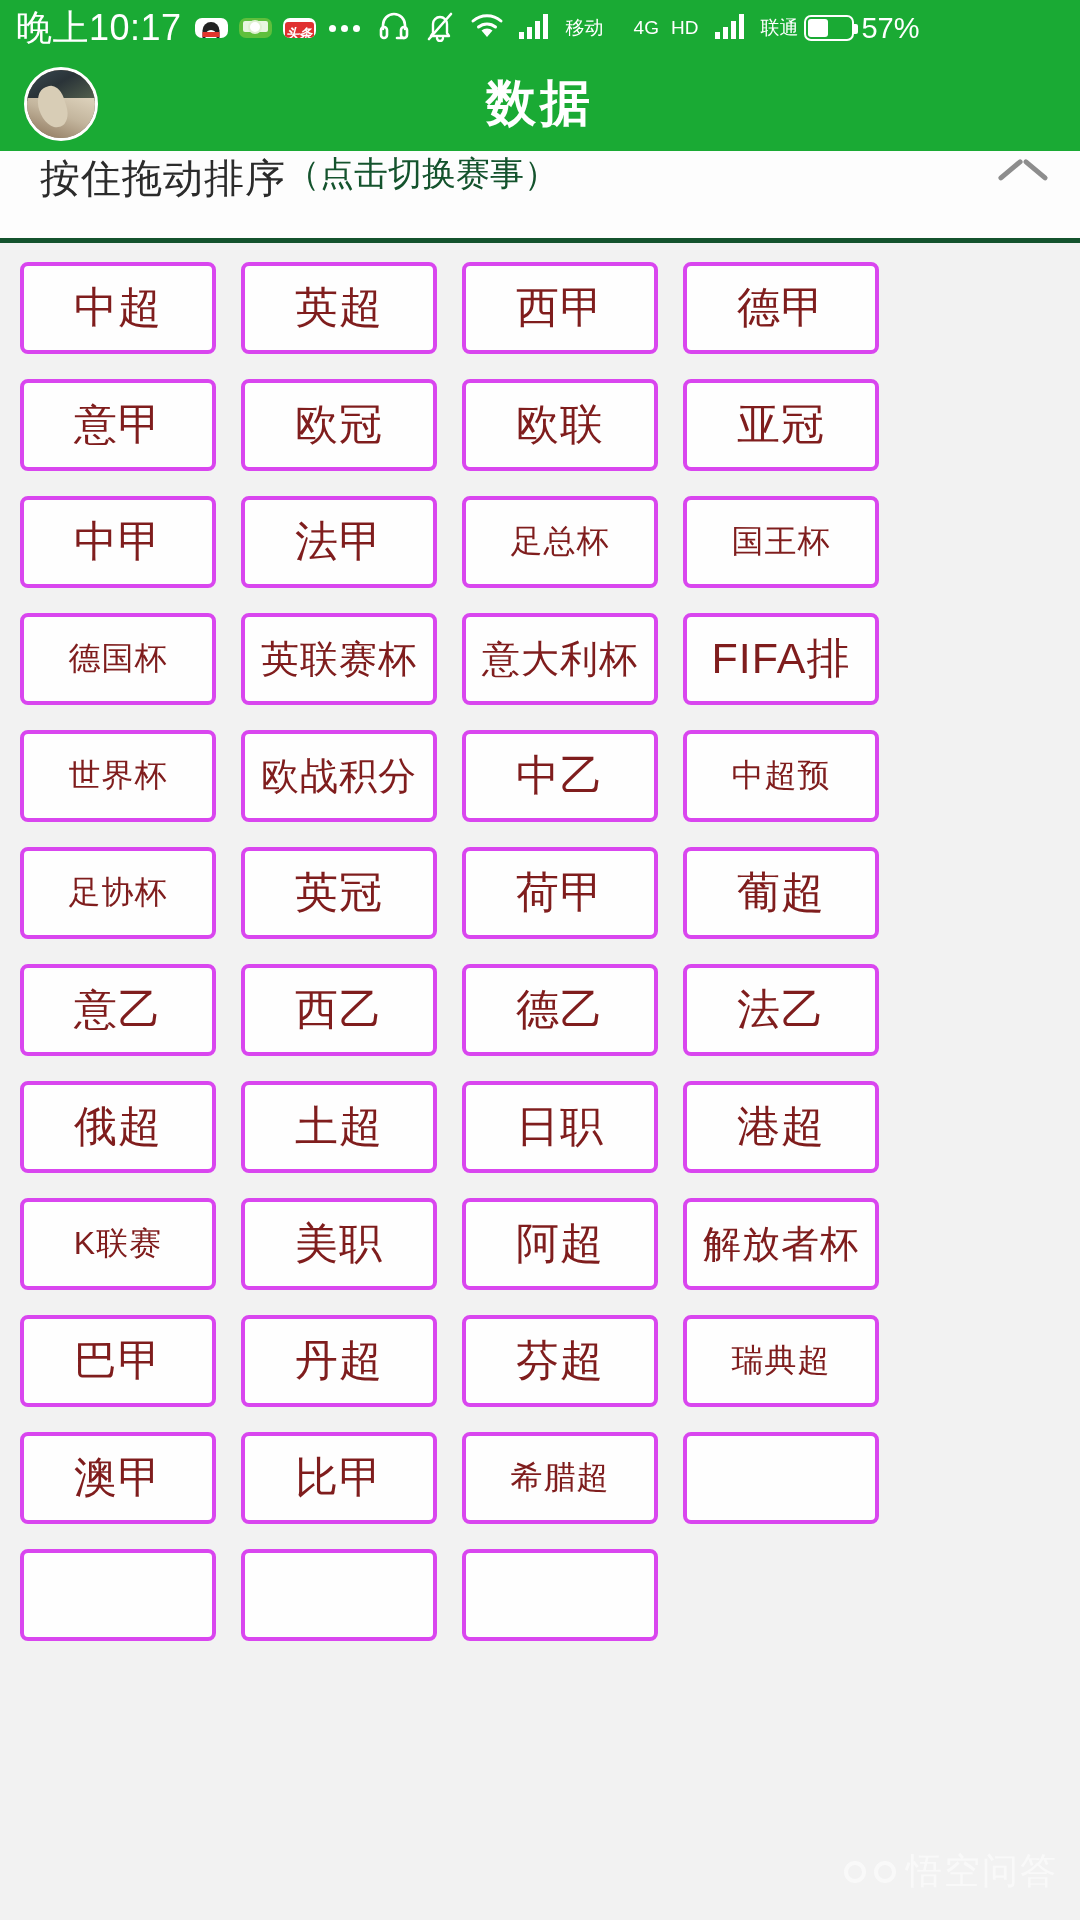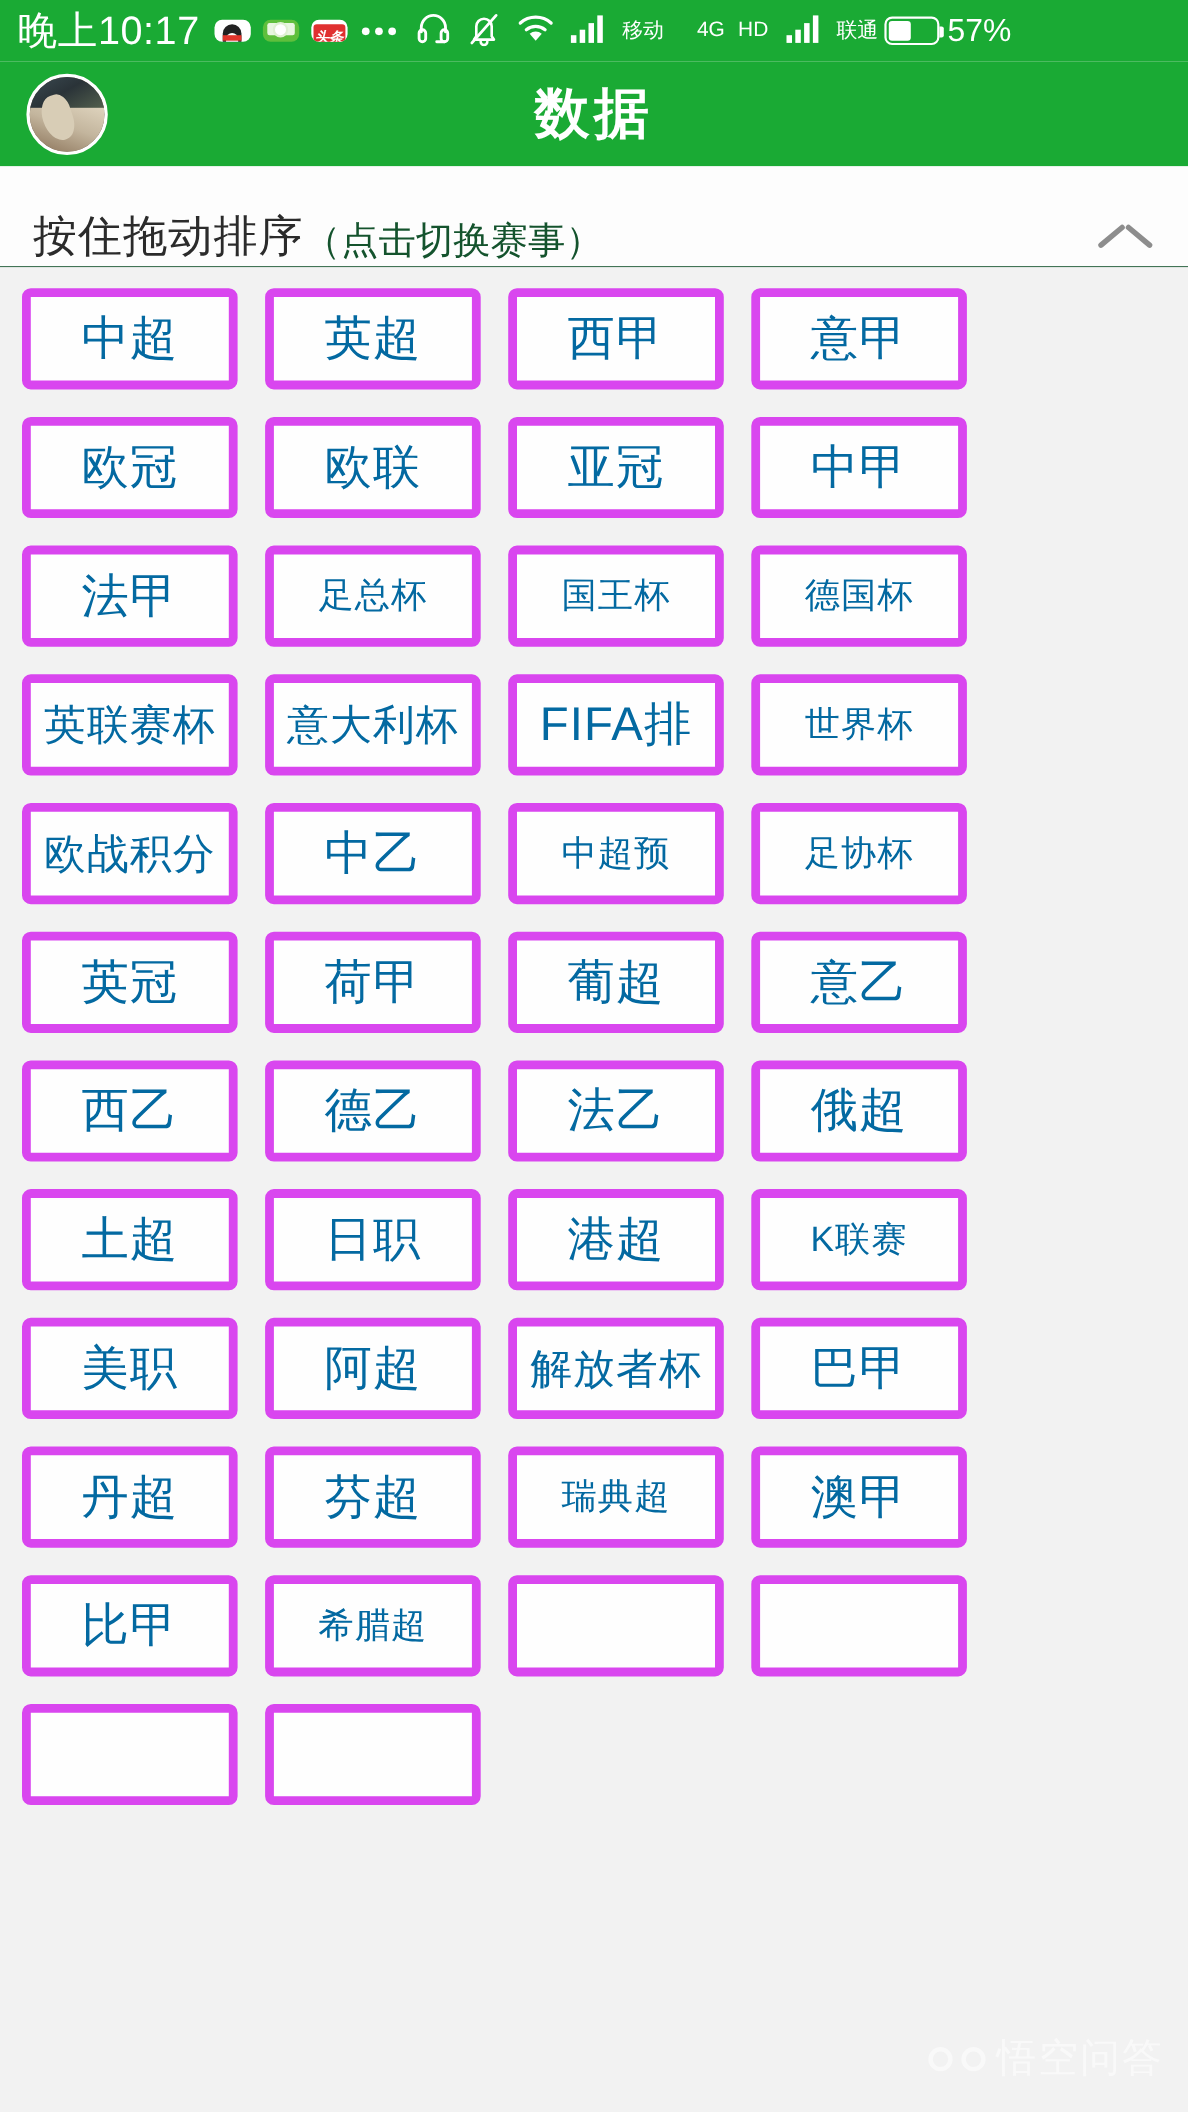--- a/index.html
+++ b/index.html
@@ -64,23 +64,23 @@
   .avatar .ph3{position:absolute;left:18%;top:24%;width:40%;height:62%;
     background:#d8cdb6;border-radius:50% 40% 45% 55%;transform:rotate(-18deg);}
   .appbar-title{
     width:100%;text-align:center;color:#fff;
     font-size:50px;font-weight:bold;letter-spacing:4px;
   }
 
   
   .sortbar{
     height:92px;background:#fdfdfd;
-    display:flex;align-items:flex-end;
-    padding:0 34px 0 30px;box-sizing:border-box;
-    border-bottom:1px solid #14532d;
+    display:flex;align-items:flex-start;
+    padding:0 34px 0 40px;box-sizing:border-box;
+    border-bottom:5px solid #14532d;
   }
   .sort-main{font-size:40px;color:#2b2b2b;letter-spacing:1px;}
   .sort-sub{font-size:34px;color:#14532d;letter-spacing:0px;}
   .sortbar .sp{flex:1;}
   .chev{width:46px;height:46px;position:relative;}
   .chev:before,.chev:after{
     content:"";position:absolute;top:26px;width:30px;height:5px;
     background:#8d8d8d;border-radius:3px;
   }
   .chev:before{left:-1px;transform:rotate(-40deg);transform-origin:left center;}
@@ -88,24 +88,24 @@
 
   
   .gridwrap{
     position:absolute;left:0;right:0;top:243px;bottom:0;
     background:#f2f2f2;padding:19px 20px 0 20px;box-sizing:border-box;
     overflow:hidden;
   }
   .grid{display:flex;flex-wrap:wrap;gap:25px 25px;}
   .cell{
     width:196px;height:92px;
-    background:#fefefe;border:8px solid #d946ef;border-radius:8px;
+    background:#fefefe;border:4px solid #d946ef;border-radius:8px;
     box-sizing:border-box;
     display:flex;align-items:center;justify-content:center;
-    font-size:43px;color:#0369a1;letter-spacing:1px;
+    font-size:43px;color:#7f1d1d;letter-spacing:1px;
     white-space:nowrap;
   }
   .cell.lg{font-size:32px;}
   .cell.xs{font-size:38px;}
 
   
   .watermark{
     position:absolute;right:22px;bottom:24px;
     display:flex;align-items:center;gap:10px;
     opacity:.55;pointer-events:none;
@@ -219,20 +219,21 @@
     <span class="sort-sub">（点击切换赛事）</span>
     <span class="sp"></span>
     <span class="chev"></span>
   </div>
 
   <div class="gridwrap">
     <div class="grid" id="league-grid">
         <div class="cell">中超</div>
         <div class="cell">英超</div>
         <div class="cell">西甲</div>
+        <div class="cell">德甲</div>
         <div class="cell">意甲</div>
         <div class="cell">欧冠</div>
         <div class="cell">欧联</div>
         <div class="cell">亚冠</div>
         <div class="cell">中甲</div>
         <div class="cell">法甲</div>
         <div class="cell lg">足总杯</div>
         <div class="cell lg">国王杯</div>
         <div class="cell lg">德国杯</div>
         <div class="cell xs">英联赛杯</div>

